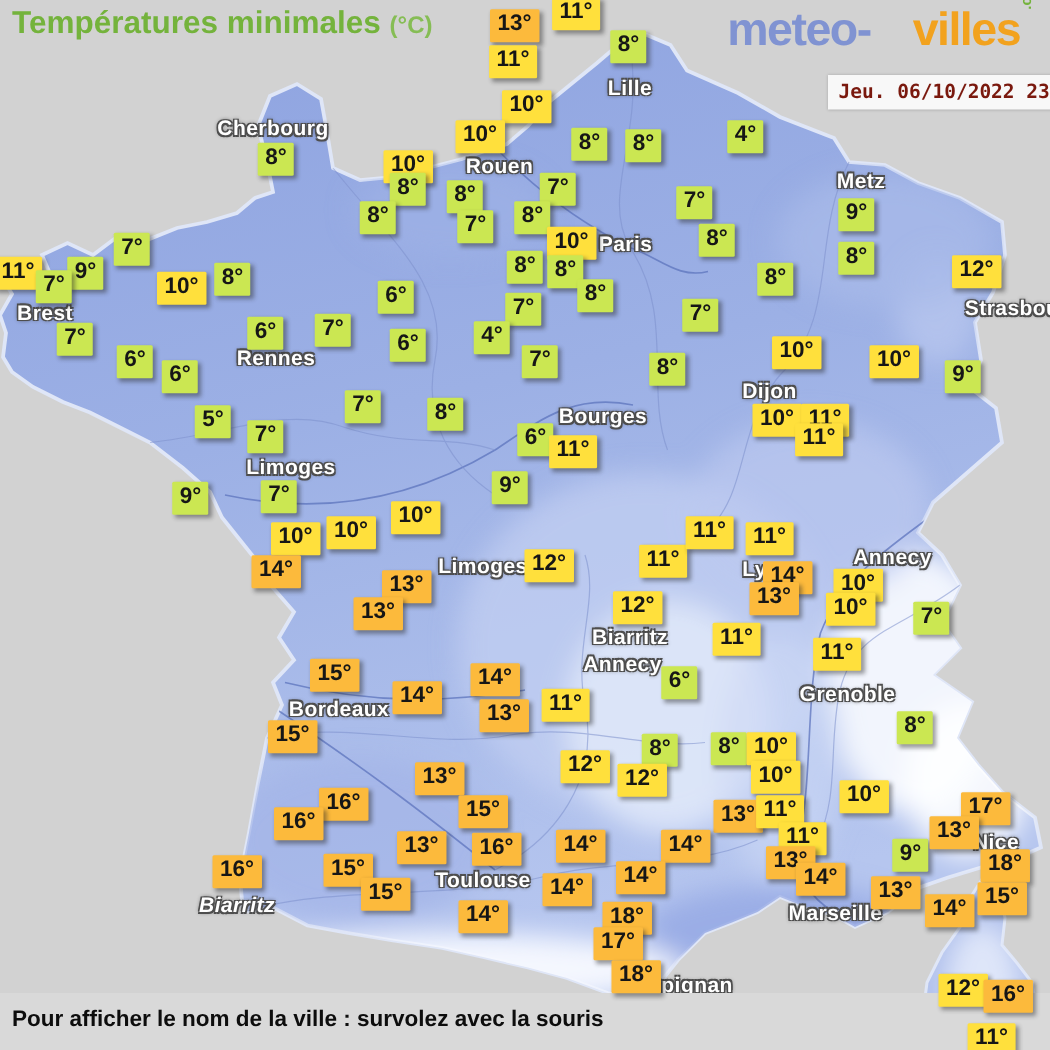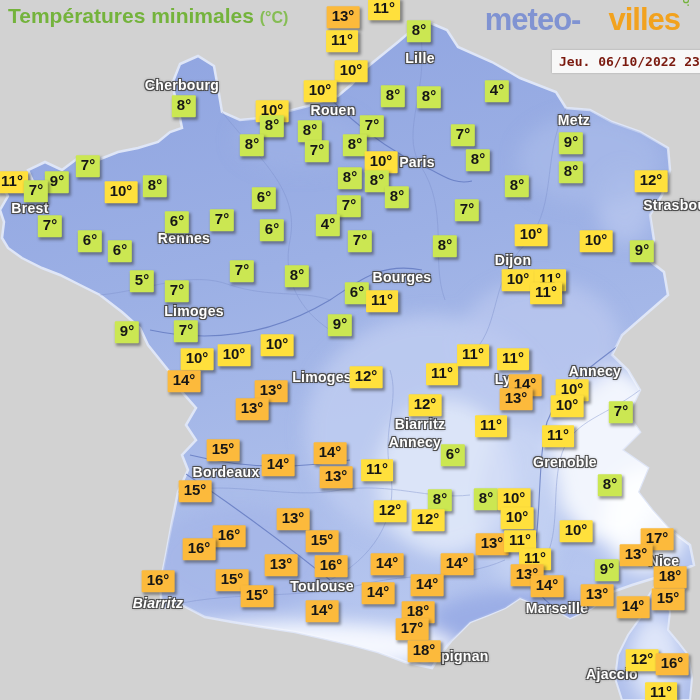--- a/index.html
+++ b/index.html
@@ -266,14 +266,17 @@
 
   <div id="header">
     <div id="title"><span>Températures minimales</span>
       <span class="unit">(°C)</span></div>
   </div>
 
   <div id="logo"><span class="p1">meteo-</span><span class="p2">villes</span><span class="tld">.com</span></div>
 
   <div id="date-badge">Jeu. 06/10/2022 23:00</div>
 
+  <div id="footer">
+    <div class="txt">Pour afficher le nom de la ville : survolez avec la souris</div>
+  </div>
 
 </div>
 
 </body></html>

